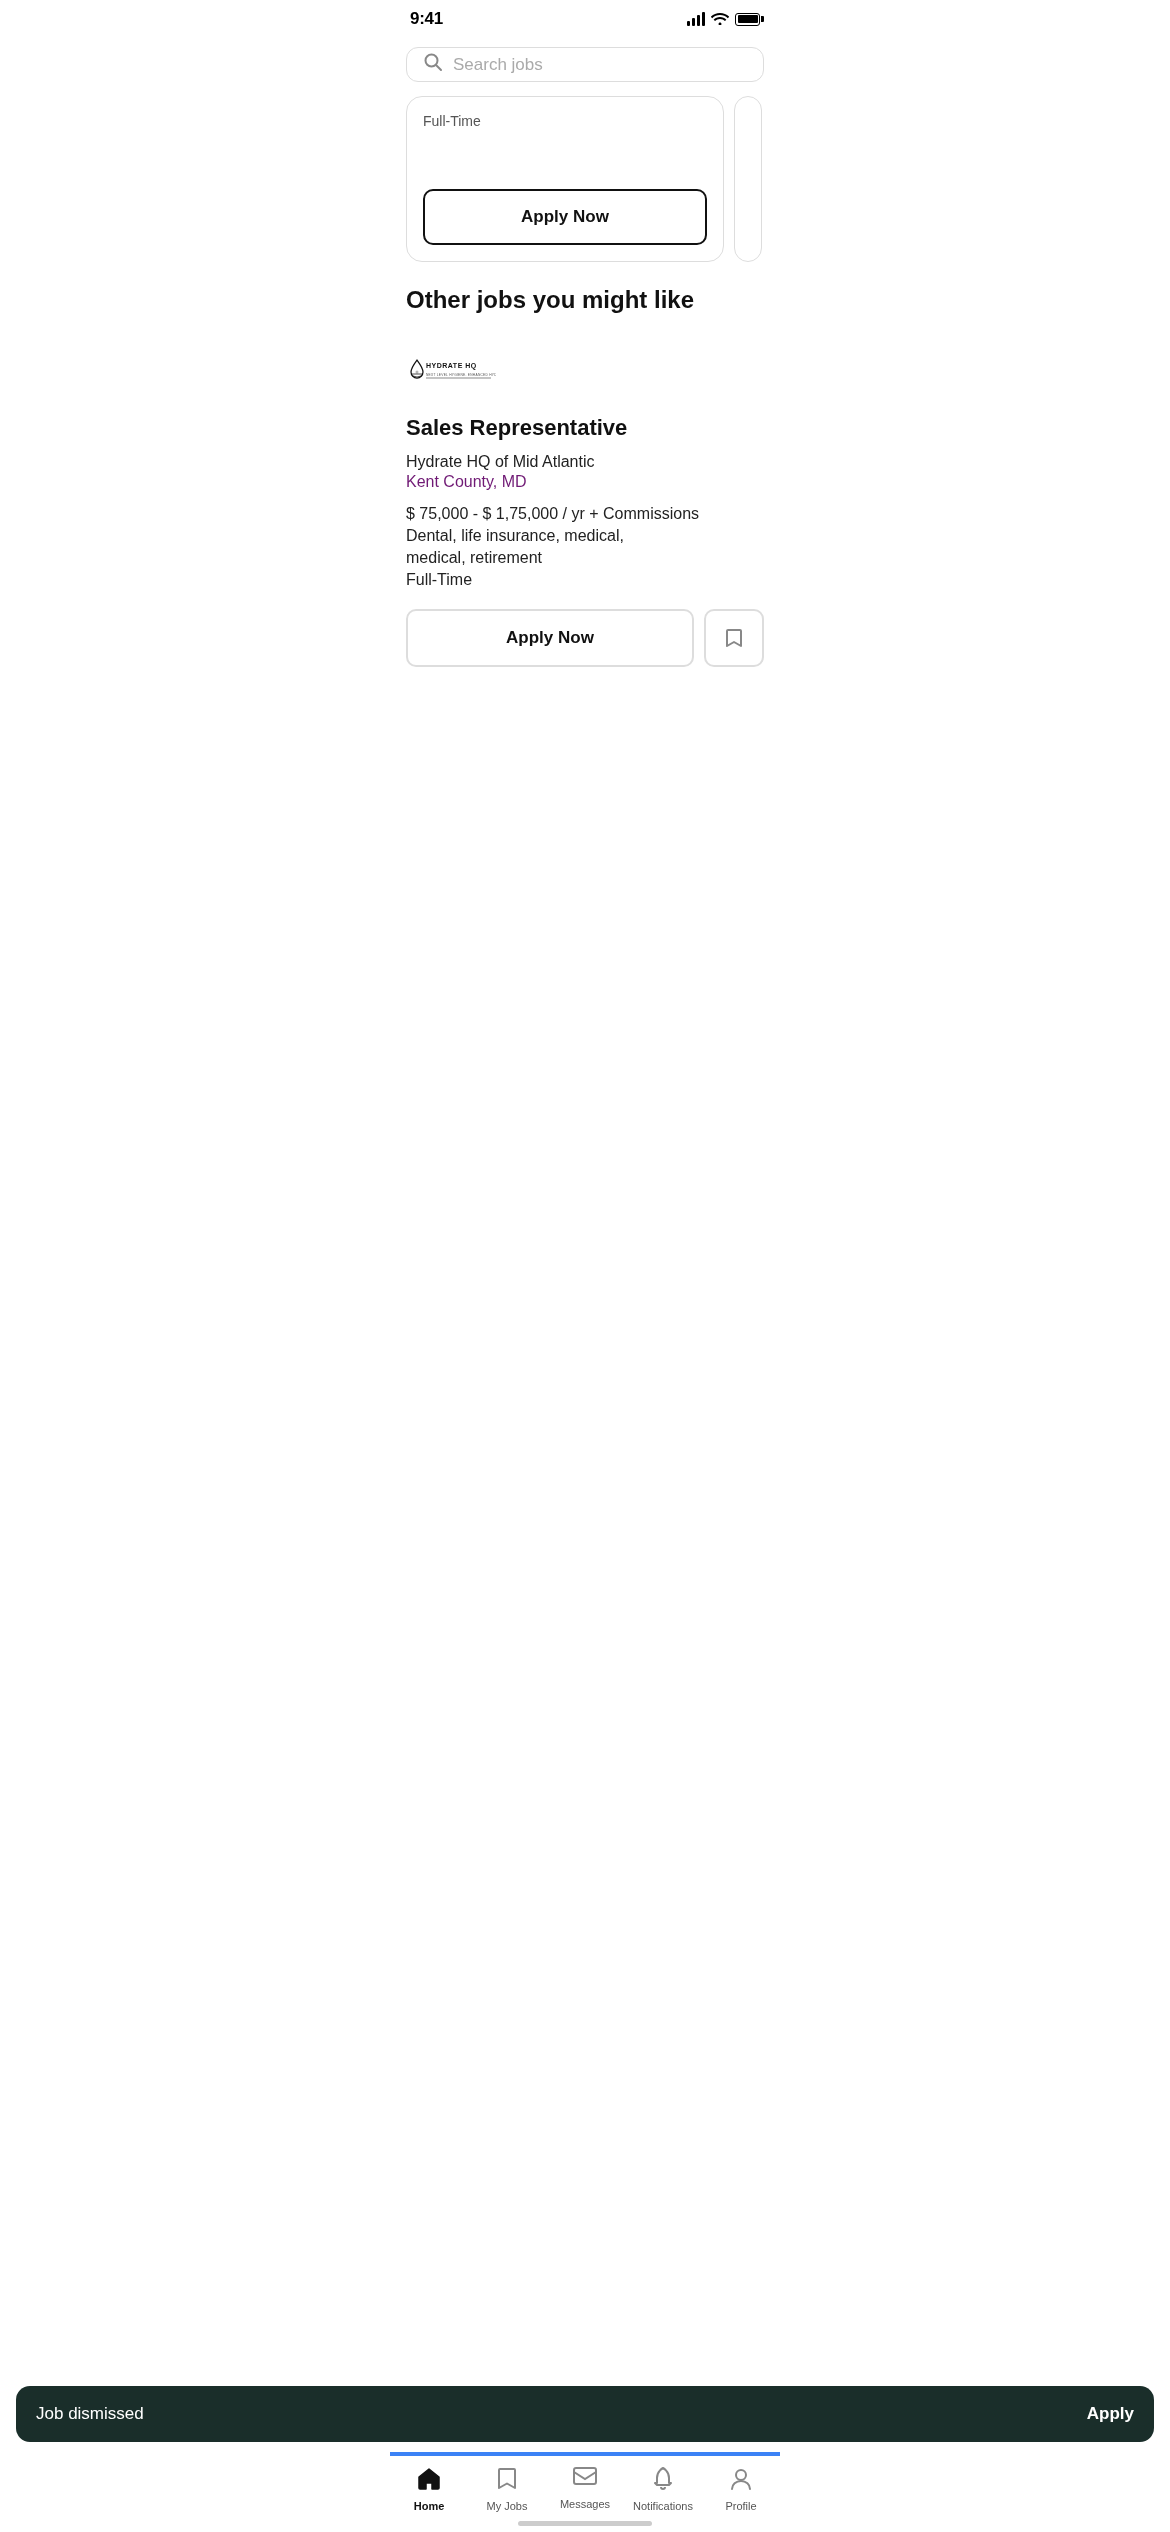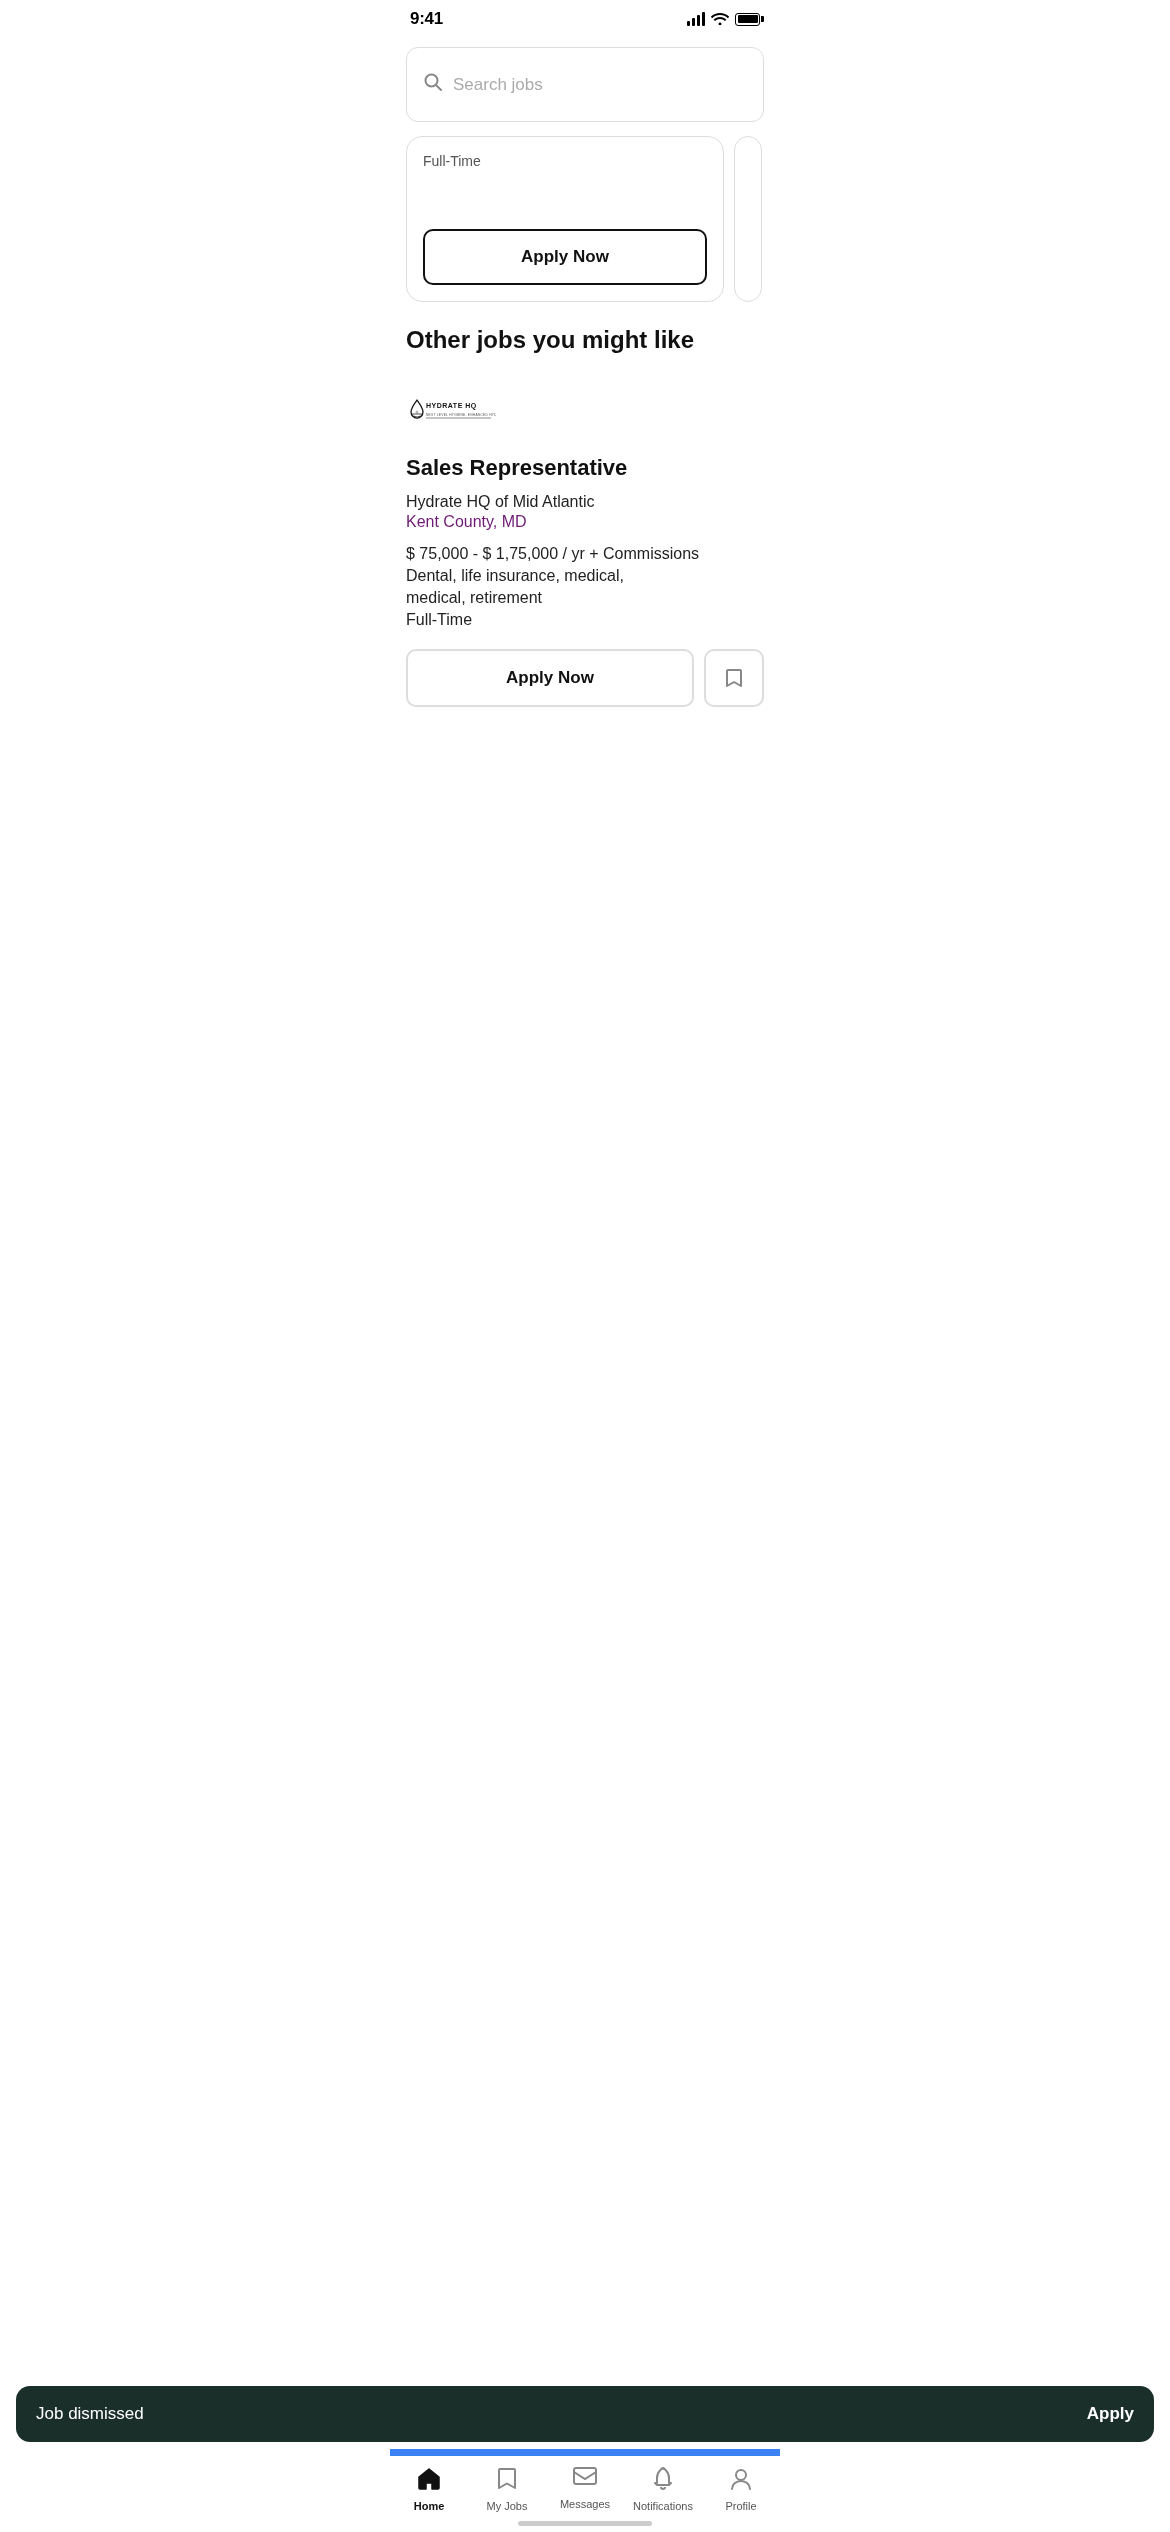--- a/index.html
+++ b/index.html
@@ -81,21 +81,21 @@
     
     .search-container {
       padding: 10px 16px 14px;
       background: #fff;
     }
     .search-bar {
       display: flex;
       align-items: center;
       border: 1.5px solid #ddd;
       border-radius: 12px;
-      padding: 24px 16px;
+      padding: 4px 16px;
       gap: 10px;
       background: #fff;
     }
     .search-icon-svg {
       color: #888;
       font-size: 18px;
       flex-shrink: 0;
     }
     .search-input-text {
       color: #aaa;
@@ -229,21 +229,21 @@
     }
 
     
     .bottom-nav {
       position: fixed;
       bottom: 0;
       left: 50%;
       transform: translateX(-50%);
       width: 390px;
       background: #fff;
-      border-top: 7px solid #3b82f6;
+      border-top: 4px solid #3b82f6;
       display: flex;
       justify-content: space-around;
       align-items: flex-start;
       padding: 10px 0 20px;
     }
     .nav-item {
       display: flex;
       flex-direction: column;
       align-items: center;
       gap: 4px;

